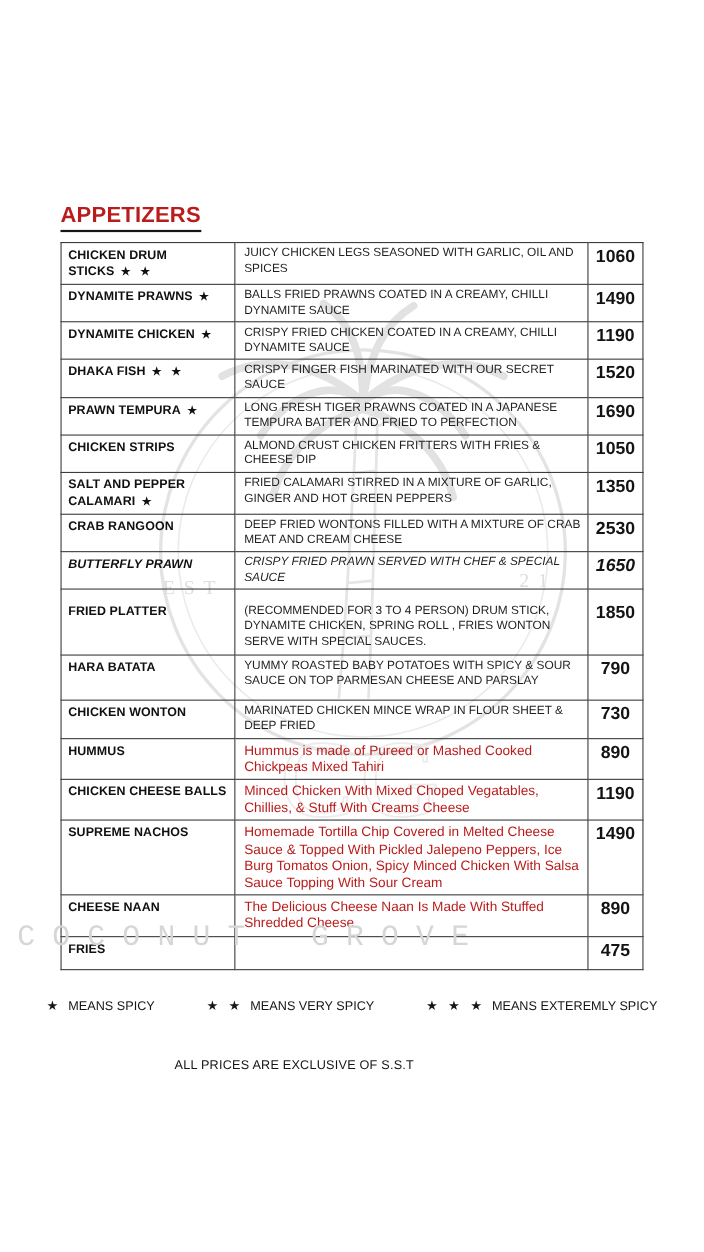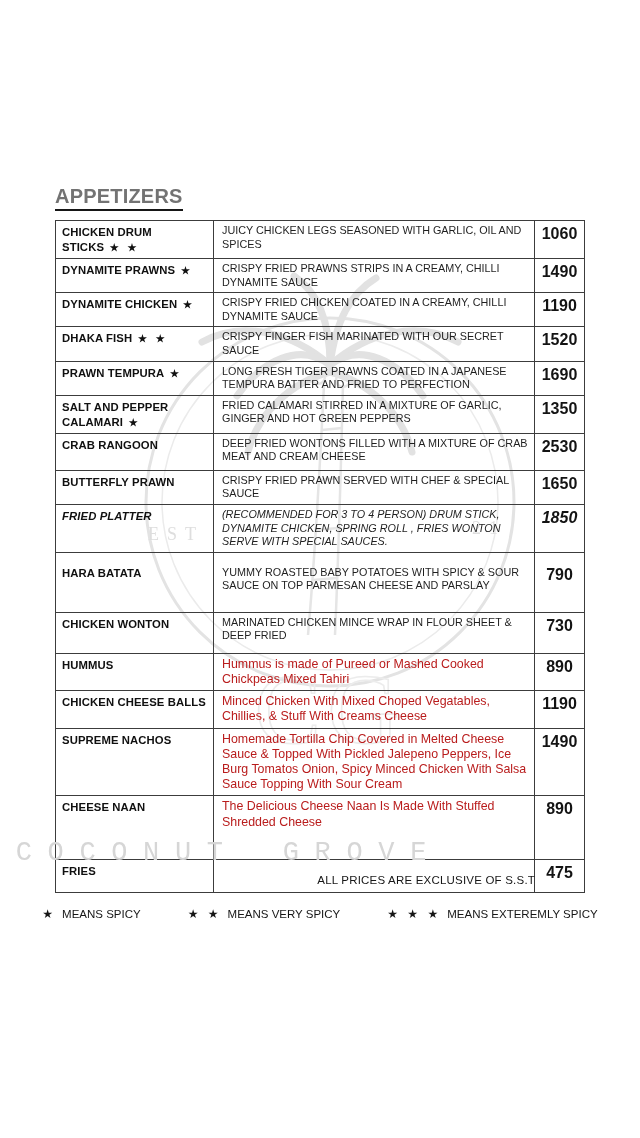--- a/index.html
+++ b/index.html
@@ -7,21 +7,21 @@
     width:640px;height:1138px;position:relative;background:#ffffff;
     font-family:"Liberation Sans", sans-serif;color:#1b1b1b;overflow:hidden;
   }
   
   .watermark-svg{position:absolute;left:0;top:0;z-index:0;}
   
   .content{position:absolute;left:0;top:0;width:640px;height:1138px;z-index:1;}
 
   .section-title{
     position:absolute;left:55px;top:185px;
-    font-size:20px;font-weight:700;color:#737373;letter-spacing:.2px;
+    font-size:20px;font-weight:700;color:#b91c1c;letter-spacing:.2px;
     border-bottom:2.5px solid #161616;padding-bottom:1px;
   }
 
   .menu-table{
     position:absolute;left:55px;top:220px;width:529px;
     border-collapse:collapse;table-layout:fixed;background:transparent;
   }
   .menu-table td{
     border:1.6px solid #3c3c3c;vertical-align:top;padding:4px 6px 3px 6px;
     background:transparent;
@@ -67,21 +67,21 @@
     letter-spacing:.58em;word-spacing:.45em;white-space:nowrap;text-indent:.58em;
   }
   .legend-row{
     position:absolute;left:0;top:907px;width:640px;
     display:flex;justify-content:center;gap:47px;
     font-size:11.5px;color:#161616;white-space:nowrap;
   }
   .legend-item{display:inline-flex;align-items:baseline;gap:6px;}
   .legend-stars{font-size:12px;letter-spacing:3px;}
   .price-note{
-    position:absolute;left:0;top:874px;width:535px;text-align:right;
+    position:absolute;left:0;top:963px;width:535px;text-align:center;
     font-size:11.5px;color:#161616;letter-spacing:.2px;
   }
 </style>
 </head>
 <body>
 
 <svg class="watermark-svg" width="640" height="1138" viewBox="0 0 640 1138" aria-hidden="true">
   <g fill="none" stroke="#e3e3e3">
     <circle cx="330" cy="502" r="184" stroke-width="3"></circle>
     <circle cx="330" cy="502" r="168" stroke-width="1.5" stroke="#ebebeb"></circle>
@@ -126,21 +126,21 @@
     </colgroup>
     <tbody>
   <tr>
     <td class="name">CHICKEN DRUM STICKS<span class="stars"> ★ ★</span></td>
     <td class="desc">JUICY CHICKEN LEGS SEASONED WITH GARLIC, OIL AND SPICES</td>
     <td class="price">1060</td>
   </tr>
 
   <tr>
     <td class="name">DYNAMITE PRAWNS<span class="stars"> ★</span></td>
-    <td class="desc">CRISPY FRIED PRAWNS STRIPS IN A CREAMY, CHILLI DYNAMITE SAUCE</td>
+    <td class="desc">BALLS FRIED PRAWNS COATED IN A CREAMY, CHILLI DYNAMITE SAUCE</td>
     <td class="price">1490</td>
   </tr>
 
   <tr>
     <td class="name">DYNAMITE CHICKEN<span class="stars"> ★</span></td>
     <td class="desc">CRISPY FRIED CHICKEN COATED IN A CREAMY, CHILLI DYNAMITE SAUCE</td>
     <td class="price">1190</td>
   </tr>
 
   <tr>
@@ -148,20 +148,25 @@
     <td class="desc">CRISPY FINGER FISH MARINATED WITH OUR SECRET SAUCE</td>
     <td class="price">1520</td>
   </tr>
 
   <tr>
     <td class="name">PRAWN TEMPURA<span class="stars"> ★</span></td>
     <td class="desc">LONG FRESH TIGER PRAWNS COATED IN A JAPANESE TEMPURA BATTER AND FRIED TO PERFECTION</td>
     <td class="price">1690</td>
   </tr>
 
+  <tr>
+    <td class="name">CHICKEN STRIPS</td>
+    <td class="desc">ALMOND CRUST CHICKEN FRITTERS WITH FRIES &amp; CHEESE DIP</td>
+    <td class="price">1050</td>
+  </tr>
 
   <tr>
     <td class="name">SALT AND PEPPER CALAMARI<span class="stars"> ★</span></td>
     <td class="desc">FRIED CALAMARI STIRRED IN A MIXTURE OF GARLIC, GINGER AND HOT GREEN PEPPERS</td>
     <td class="price">1350</td>
   </tr>
 
   <tr>
     <td class="name">CRAB RANGOON</td>
     <td class="desc">DEEP FRIED WONTONS FILLED WITH A MIXTURE OF CRAB MEAT AND CREAM CHEESE</td>

